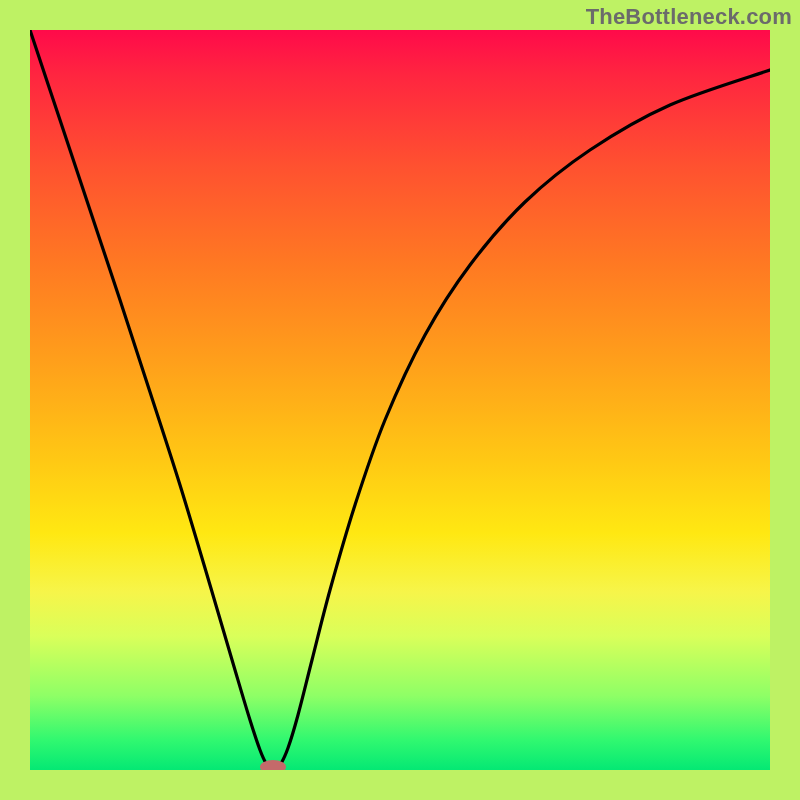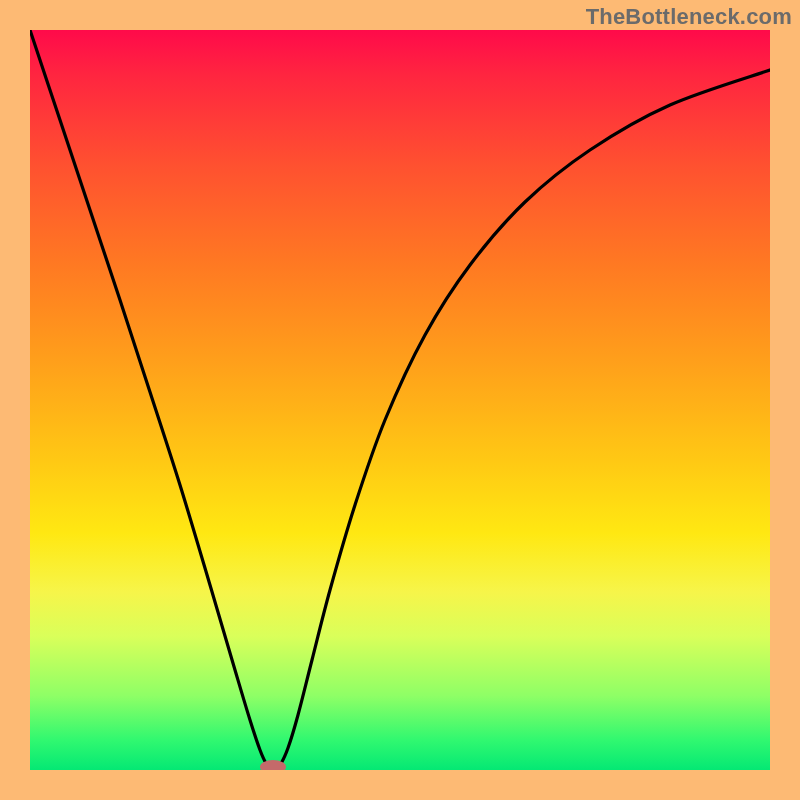--- a/index.html
+++ b/index.html
@@ -9,21 +9,21 @@
     height: 800px;
     background: #000;
     overflow: hidden;
   }
   .frame {
     position: absolute;
     left: 0;
     top: 0;
     width: 800px;
     height: 800px;
-    background: #fdba74;
+    background: #bef264;
   }
   .plot-area {
     position: absolute;
     left: 30px;
     top: 30px;
     width: 740px;
     height: 740px;
     background: linear-gradient(
       to bottom,
       #ff0a4a 0%,

